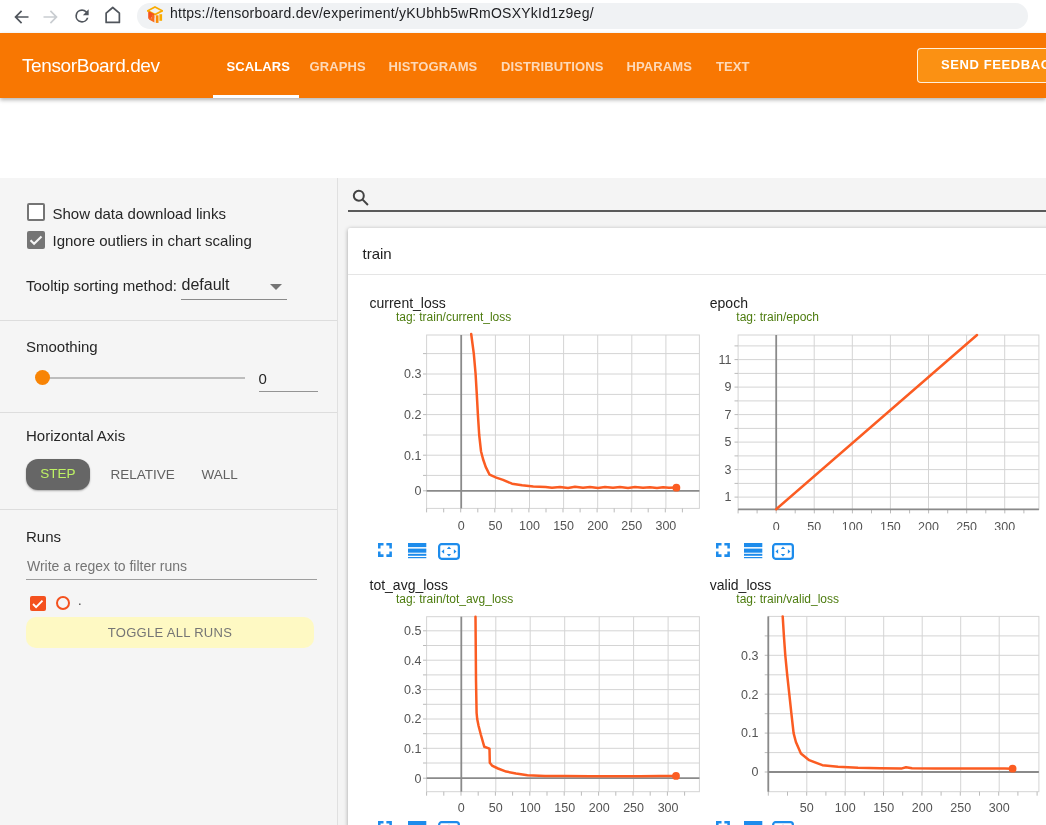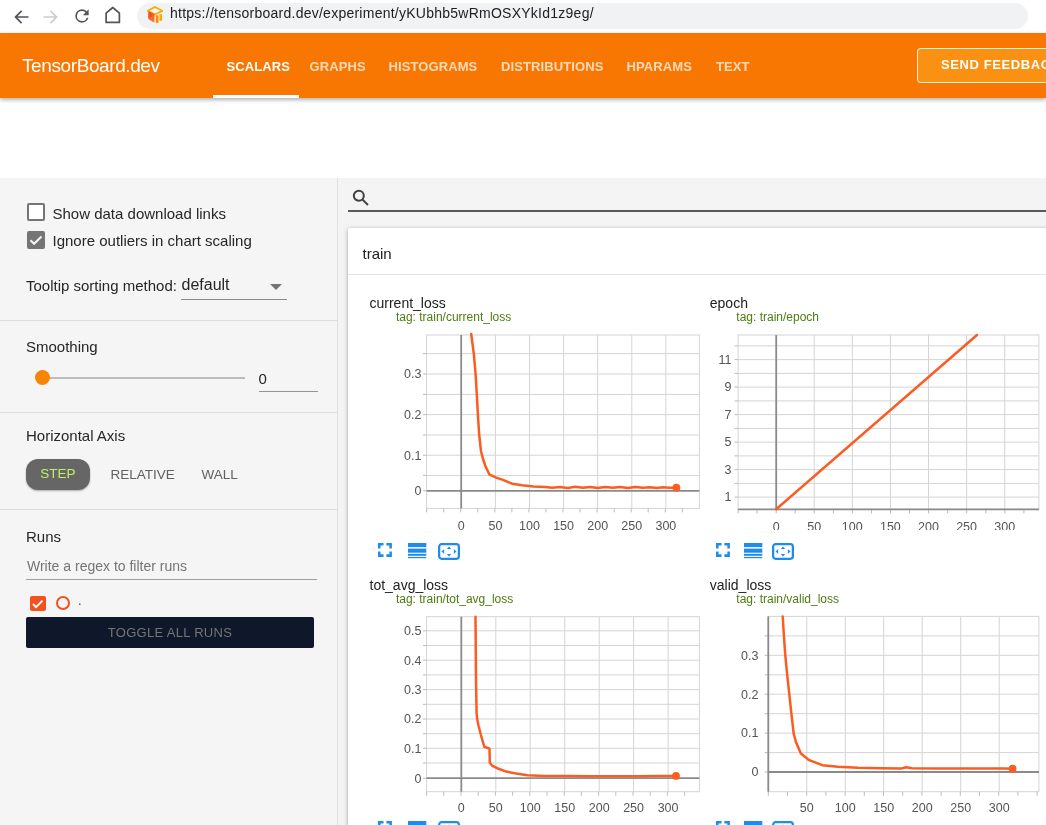--- a/index.html
+++ b/index.html
@@ -96,21 +96,21 @@
 <div class="sb" style="left:26px;top:527.5px">Runs</div>
 <div class="sb" style="left:27px;top:558px;color:#757575;font-size:14px">Write a regex to filter runs</div>
 <div style="position:absolute;left:26px;top:578.7px;width:291px;height:1px;background:#9e9e9e"></div>
 <div style="position:absolute;left:30px;top:595.5px;width:15.5px;height:15.5px;background:#f4511e;border-radius:2px">
  <svg width="15.5" height="15.5" viewBox="0 0 15.5 15.5">
         <path d="M3 8l3.1 3.1 6.4-6.4" fill="none" stroke="#fff" stroke-width="1.9"></path>
       </svg>
 </div>
 <div style="position:absolute;left:56px;top:596px;width:14px;height:14px;border-radius:50%;border:2px solid #f4511e"></div>
 <div style="position:absolute;left:78px;top:593px;font-size:13px;color:#424242">.</div>
-<div style="position:absolute;left:26px;top:617.2px;width:288px;height:31px;background:#0f172a;border-radius:2px;color:#757575;font-size:13px;text-align:center;line-height:31px;letter-spacing:0.3px">TOGGLE ALL RUNS</div>
+<div style="position:absolute;left:26px;top:617.2px;width:288px;height:31px;background:#fef9c3;border-radius:10px;color:#757575;font-size:13px;text-align:center;line-height:31px;letter-spacing:0.3px">TOGGLE ALL RUNS</div>
 
 <div id="main"></div>
 <svg style="position:absolute;left:351.5px;top:189px" width="17" height="17" viewBox="0 0 16 16">
  <circle cx="6.4" cy="6.4" r="4.7" fill="none" stroke="#424242" stroke-width="1.9"></circle>
  <line x1="10" y1="10" x2="15" y2="15" stroke="#424242" stroke-width="1.9"></line>
 </svg>
 <div style="position:absolute;left:348px;top:210.4px;width:698px;height:1.5px;background:#5a5a5a"></div>
 <div id="card"></div>
 <div style="position:absolute;left:362.5px;top:244.5px;font-size:15px;color:#212121">train</div>
 <div style="position:absolute;left:348px;top:273.8px;width:698px;height:1px;background:#e5e5e5"></div>

